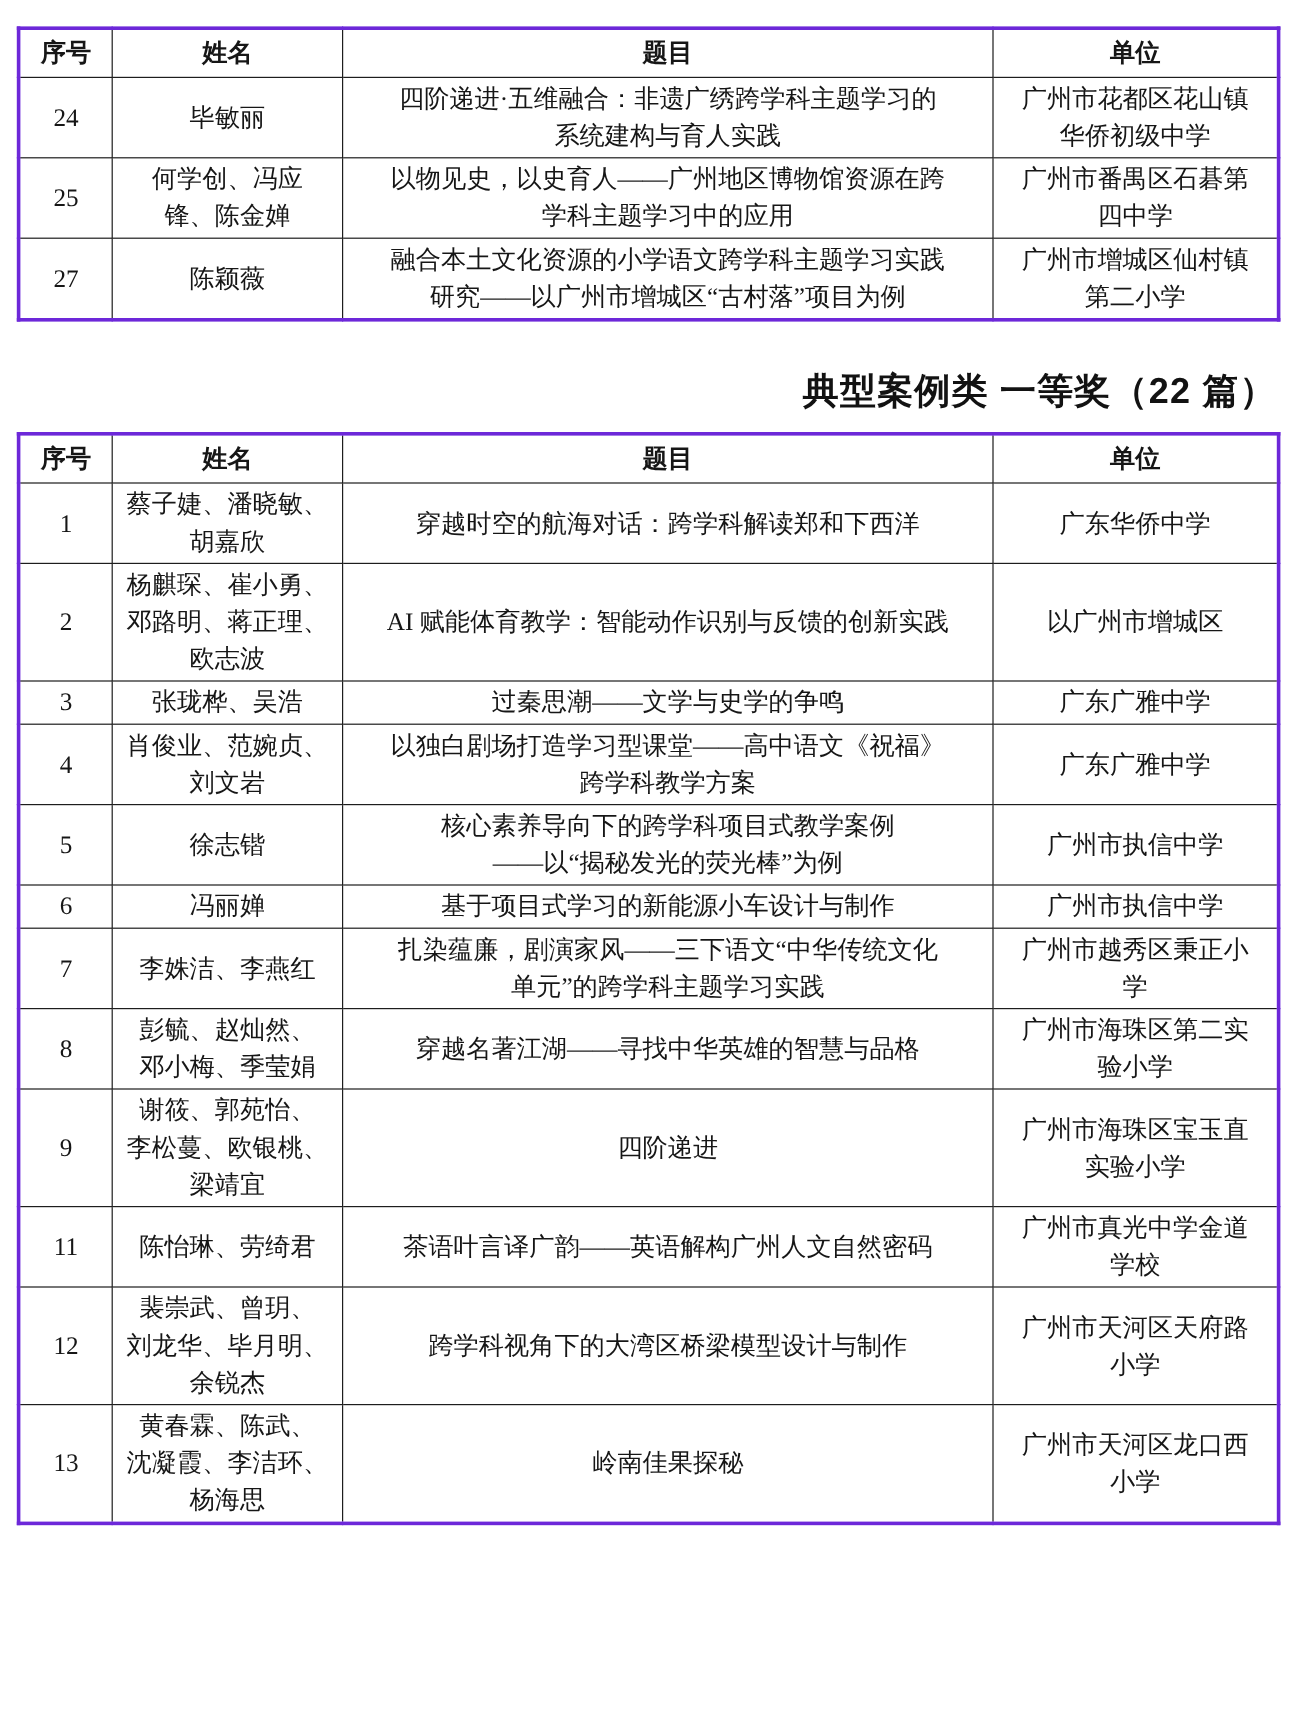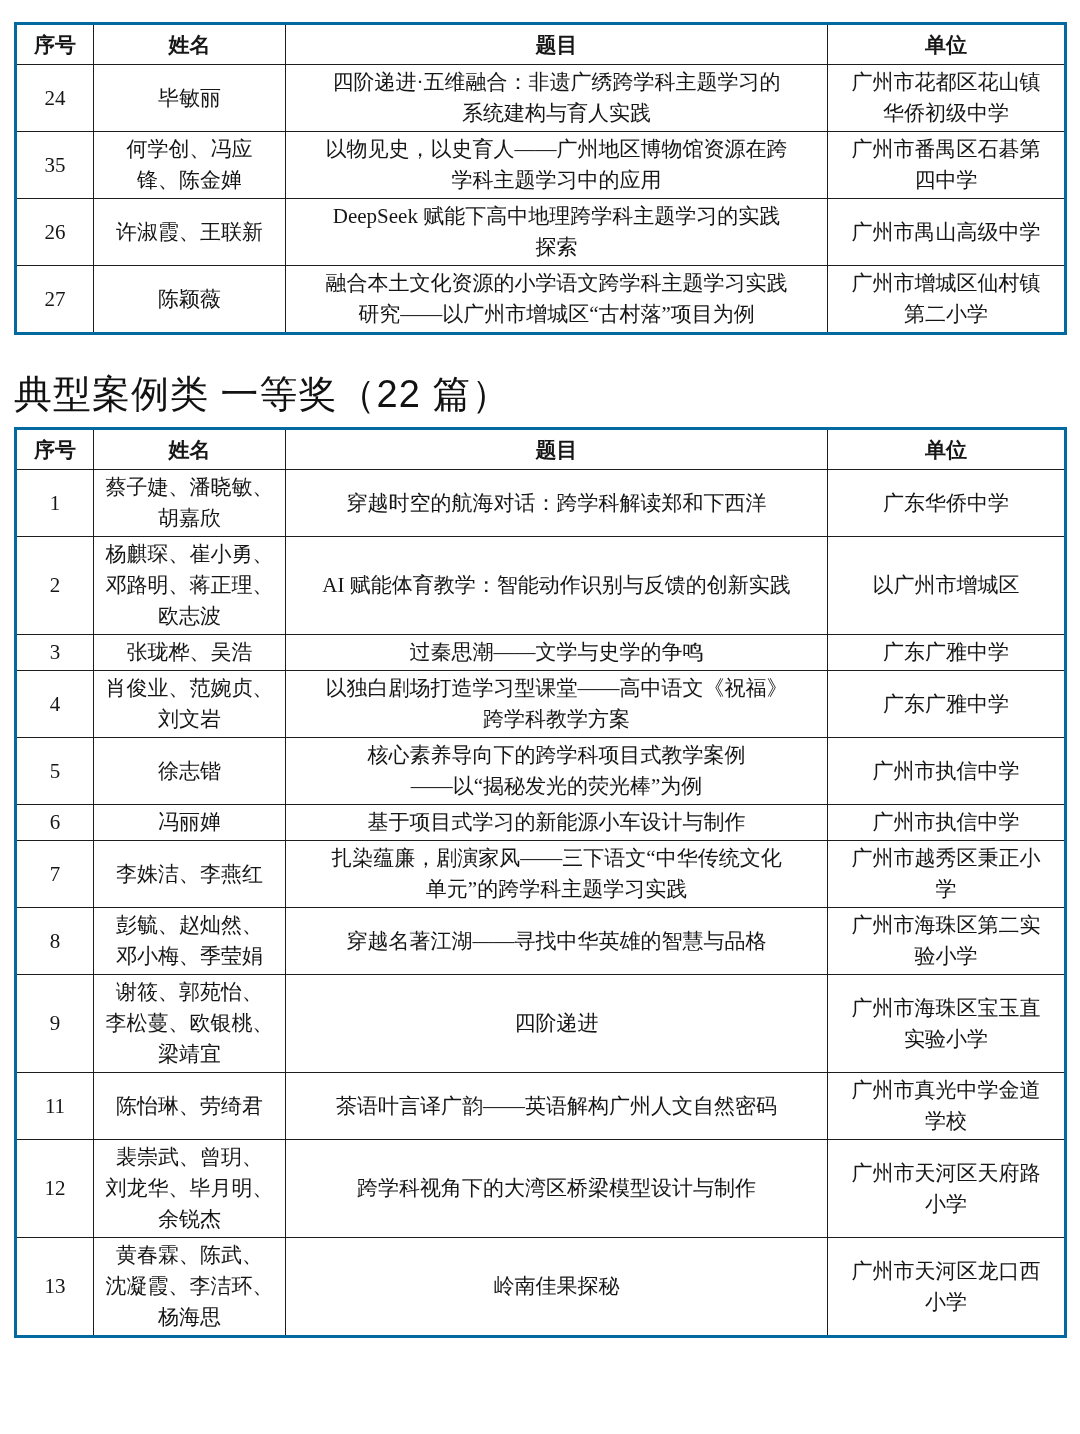--- a/index.html
+++ b/index.html
@@ -14,21 +14,21 @@
     color: #161616;
     font-family: "Liberation Serif", "DejaVu Serif", serif;
   }
   .doc {
     padding: 22px 16px 0 14px;
   }
   table.award-table {
     border-collapse: collapse;
     table-layout: fixed;
     width: 1050px;
-    border: 3px solid #0369a1;
+    border: 3px solid #6d28d9;
   }
   .award-table col.c-no    { width: 78px; }
   .award-table col.c-name  { width: 192px; }
   .award-table col.c-title { width: 542px; }
   .award-table col.c-unit  { width: 238px; }
   .award-table th, .award-table td {
     border: 1.5px solid #1d1d1d;
     text-align: center;
     vertical-align: middle;
     font-size: 21px;
@@ -38,24 +38,24 @@
     overflow: hidden;
   }
   .award-table th {
     font-family: "Liberation Sans", "DejaVu Sans", sans-serif;
     font-weight: 700;
     font-size: 21px;
     padding: 4px 5px;
   }
   .section-heading {
     font-family: "Liberation Sans", "DejaVu Sans", sans-serif;
-    font-weight: 400;
-    font-size: 38px;
+    font-weight: 700;
+    font-size: 30px;
     line-height: 36px;
-    text-align: left;
+    text-align: right;
     margin: 41px 0 15px 0;
     color: #121212;
     letter-spacing: 1px;
   }
 </style>
 </head>
 <body>
 
 <div class="doc">
 
@@ -77,34 +77,27 @@
     <tbody>
         <tr>
           <td>24</td>
           <td>毕敏丽</td>
           <td>四阶递进·五维融合：非遗广绣跨学科主题学习的
 系统建构与育人实践</td>
           <td>广州市花都区花山镇
 华侨初级中学</td>
         </tr>
         <tr>
-          <td>35</td>
+          <td>25</td>
           <td>何学创、冯应
 锋、陈金婵</td>
           <td>以物见史，以史育人——广州地区博物馆资源在跨
 学科主题学习中的应用</td>
           <td>广州市番禺区石碁第
 四中学</td>
-        </tr>
-        <tr>
-          <td>26</td>
-          <td>许淑霞、王联新</td>
-          <td>DeepSeek 赋能下高中地理跨学科主题学习的实践
-探索</td>
-          <td>广州市禺山高级中学</td>
         </tr>
         <tr>
           <td>27</td>
           <td>陈颖薇</td>
           <td>融合本土文化资源的小学语文跨学科主题学习实践
 研究——以广州市增城区“古村落”项目为例</td>
           <td>广州市增城区仙村镇
 第二小学</td>
         </tr>
       </tbody>

